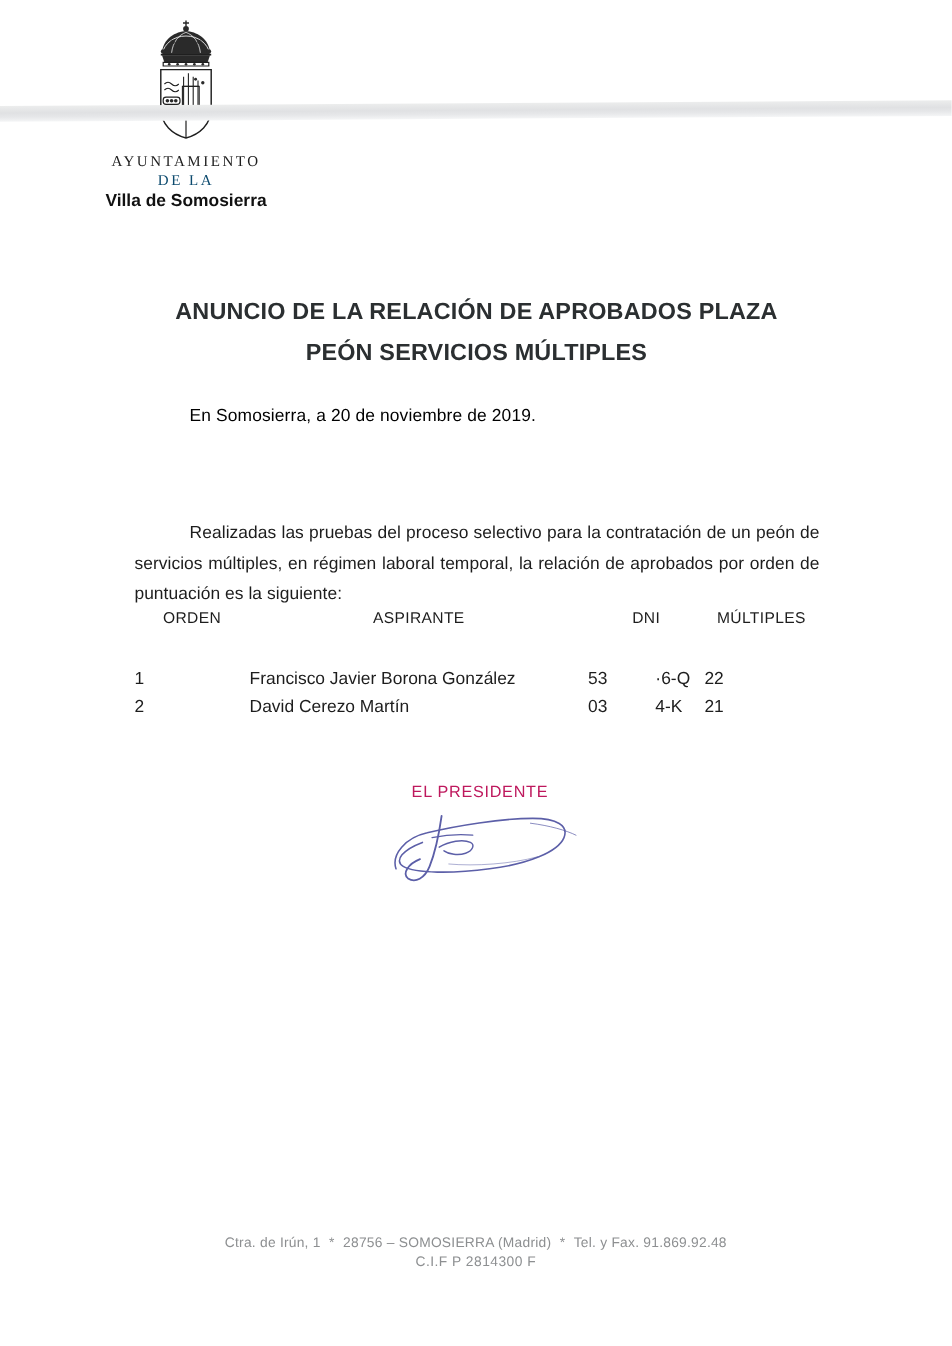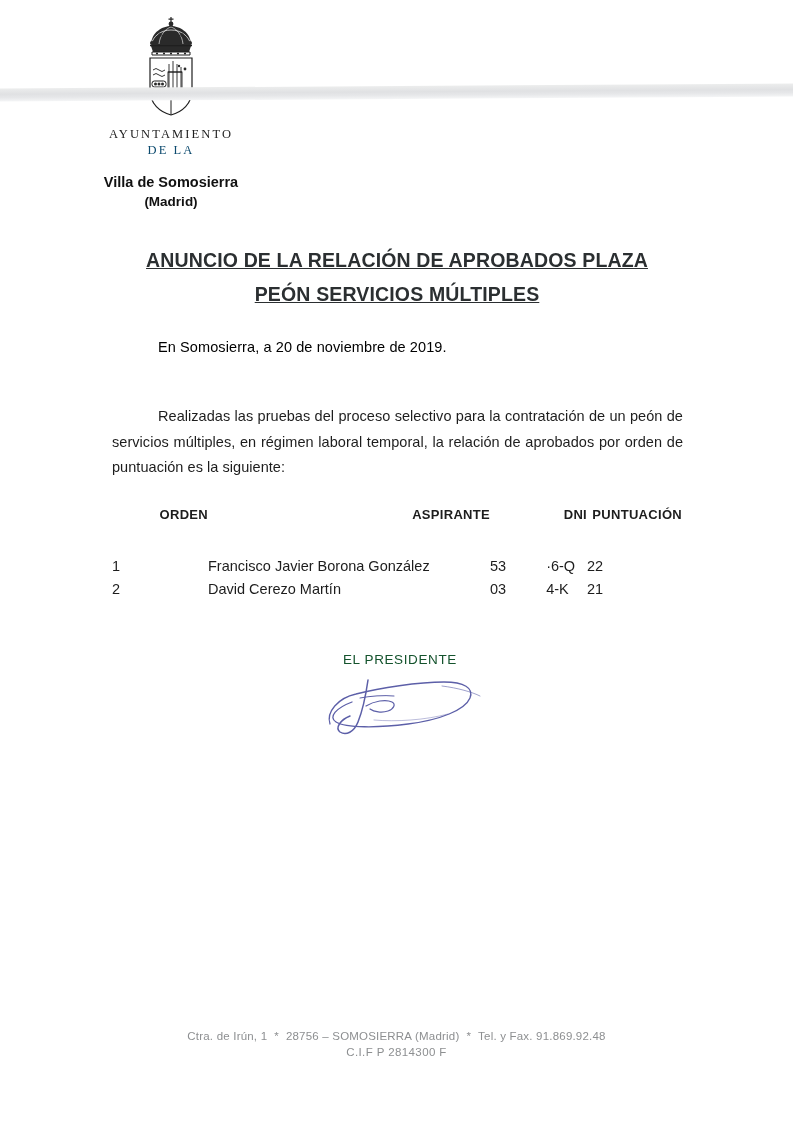--- a/index.html
+++ b/index.html
@@ -24,21 +24,21 @@
     width: 815px;
     height: 13px;
     background: linear-gradient(180deg,#eceded 0%,#e0e1e3 45%,#e6e7e9 70%,#f4f5f6 100%);
     transform: rotate(-0.35deg);
     z-index: 5;
   }
 
   
   .letterhead {
     position: absolute;
-    left: 16px;
+    left: 0;
     top: 14px;
     width: 310px;
     text-align: center;
   }
   .crest {
     display: block;
     margin: 0 auto;
     width: 72px;
     height: 108px;
   }
@@ -56,21 +56,21 @@
     letter-spacing: 2.1px;
     color: #0c4a6e;
     line-height: 16px;
   }
   .lh-line3 {
     font-family: "Liberation Sans", sans-serif;
     font-weight: bold;
     font-size: 14.5px;
     color: #111111;
     line-height: 19px;
-    margin-top: 15px;
+    margin-top: 1px;
   }
   .lh-line4 {
     font-family: "Liberation Sans", sans-serif;
     font-weight: bold;
     font-size: 13.5px;
     color: #111111;
     line-height: 19px;
   }
 
   
@@ -78,60 +78,59 @@
     position: absolute;
     left: 112px;
     top: 243px;
     width: 570px;
     text-align: center;
     font-weight: bold;
     font-size: 19.5px;
     letter-spacing: 0.15px;
     color: #2b2f31;
     line-height: 34px;
-    text-decoration: underline;
   }
 
   
   .date-line {
     position: absolute;
     left: 158px;
     top: 339px;
     font-size: 14.5px;
     color: #000000;
     letter-spacing: 0.1px;
   }
 
   
   .body-par {
     position: absolute;
     left: 112px;
-    top: 404px;
+    top: 432px;
     width: 571px;
     font-size: 14.5px;
     line-height: 25.5px;
     color: #1d1d1d;
     text-align: justify;
     text-indent: 46px;
     letter-spacing: 0.05px;
   }
 
   
   .results {
     position: absolute;
     left: 112px;
     top: 507px;
     width: 570px;
     border-collapse: collapse;
   }
   .results th {
     font-size: 13px;
-    font-weight: bold;
-    color: #1d1d1d;
-    text-align: right;
+    font-weight: normal;
+    color: #1d1d1d;
+    text-align: center;
     padding: 0 0 36px 0;
     letter-spacing: 0.3px;
     white-space: nowrap;
   }
   .results td {
     font-size: 14.5px;
     color: #1d1d1d;
     text-align: left;
     padding: 0 0 7px 0;
     white-space: nowrap;
@@ -147,21 +146,21 @@
     display: inline-block;
     width: 40px;
   }
 
   
   .sign-label {
     position: absolute;
     left: 343px;
     top: 652px;
     font-size: 13.5px;
-    color: #14532d;
+    color: #be185d;
     letter-spacing: 0.6px;
   }
   .signature {
     position: absolute;
     left: 322px;
     top: 668px;
     width: 168px;
     height: 80px;
   }
 
@@ -228,21 +227,20 @@
       <circle cx="27.5" cy="70" r="1.5" fill="#2a2a2a" stroke="none"></circle>
 
       <path d="M16 83 L56 83" stroke-width="1"></path>
       <path d="M36 83 L36 101" stroke-width="1"></path>
     </g>
   </svg>
 
   <div class="lh-line1">AYUNTAMIENTO</div>
   <div class="lh-line2">DE LA</div>
   <div class="lh-line3">Villa de Somosierra</div>
-  <div class="lh-line4">(Madrid)</div>
 </div>
 
 <div class="scan-band"></div>
 
 <div class="doc-title">
   <div>ANUNCIO DE LA RELACIÓN DE APROBADOS PLAZA</div>
   <div>PEÓN SERVICIOS MÚLTIPLES</div>
 </div>
 
 <div class="date-line">En Somosierra, a 20 de noviembre de 2019.</div>
@@ -254,21 +252,21 @@
     <col class="col-orden">
     <col class="col-aspirante">
     <col class="col-dni">
     <col class="col-punt">
   </colgroup>
   <thead>
     <tr>
       <th>ORDEN</th>
       <th>ASPIRANTE</th>
       <th class="th-dni">DNI</th>
-      <th>PUNTUACIÓN</th>
+      <th>MÚLTIPLES</th>
     </tr>
   </thead>
   <tbody>
     <tr>
       <td>1</td>
       <td>Francisco Javier Borona González</td>
       <td class="td-dni-a"><span>53</span><span class="dni-redacted"></span><span>·6-Q</span></td>
       <td>22</td>
     </tr>
     <tr>

